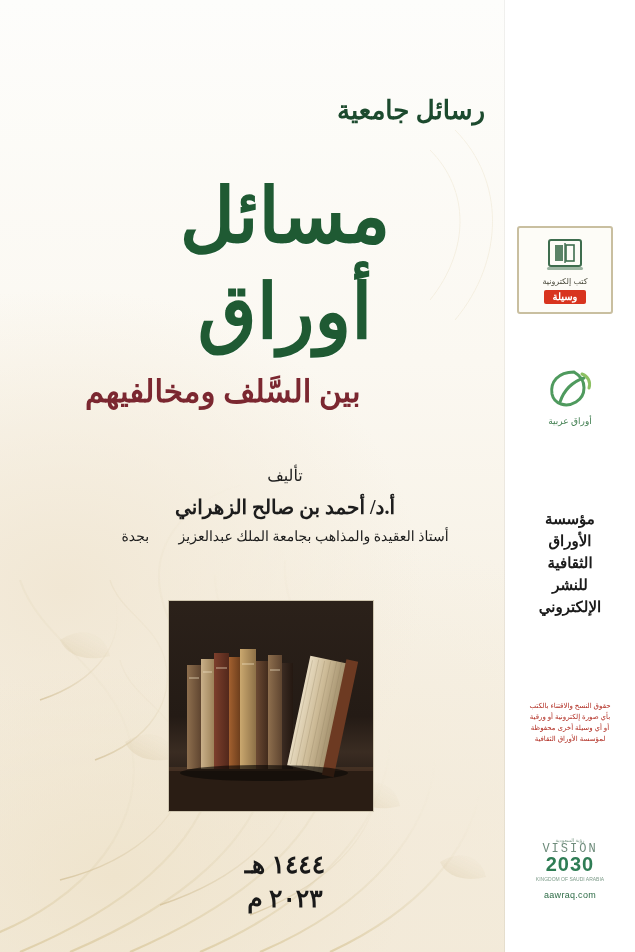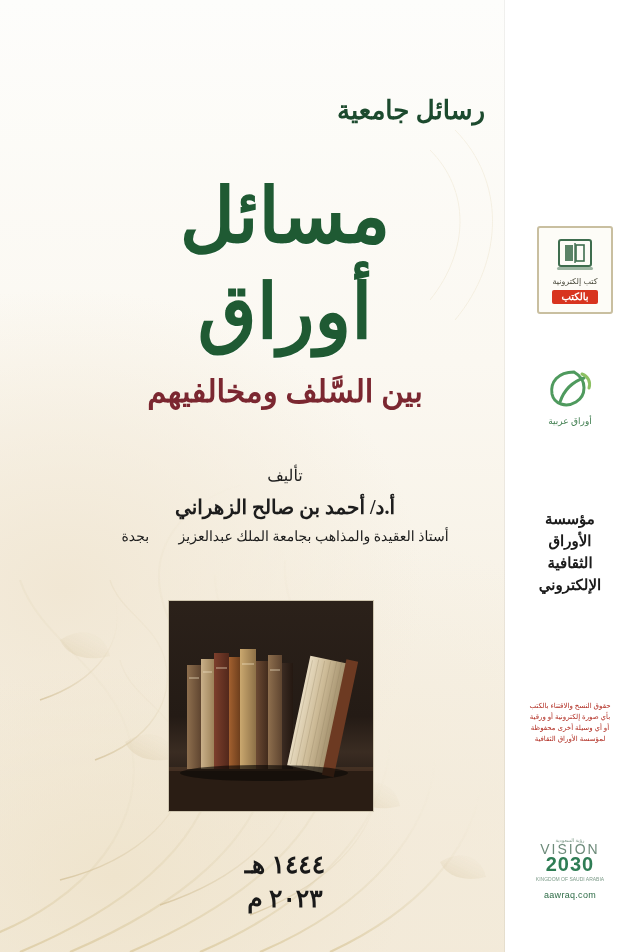--- a/index.html
+++ b/index.html
@@ -46,21 +46,21 @@
     border-right: 0;
     box-shadow: -1px 0 0 rgba(0,0,0,0.05);
     z-index: 5;
   }
 
   
   .ebook-badge {
     position: absolute;
     top: 226px;
     right: 22px;
-    width: 76px;
+    width: 96px;
     height: 88px;
     border: 2px solid #c9bfa0;
     border-radius: 3px;
     background: #fdfcf7;
     text-align: center;
     padding-top: 6px;
     box-sizing: border-box;
     z-index: 6;
   }
   .ebook-badge .bk-icon { margin: 2px auto 1px; }
@@ -141,22 +141,22 @@
   }
   .vision .v-num {
     font-family: "Liberation Sans", sans-serif;
     font-weight: bold;
     font-size: 20px;
     color: #2f7d55;
     letter-spacing: 1px;
     line-height: 20px;
   }
   .vision .v-word {
-    font-family: Liberation Sans, sans-serif;
-    font-size: 14px;
+    font-family: Liberation Mono, monospace;
+    font-size: 12px;
     color: #6d8b7a;
     letter-spacing: 2px;
     line-height: 10px;
     text-align: center;
   }
   .vision .v-sub {
     font-family: "Liberation Sans", sans-serif;
     font-size: 5px;
     color: #7d9b89;
     line-height: 7px;
@@ -197,21 +197,21 @@
     font-weight: bold;
     color: #1f5a33;
     text-shadow: 0 1px 0 rgba(255,255,255,.6);
   }
 
   .subtitle {
     position: absolute;
     top: 370px;
     right: 150px;
     width: 400px;
-    text-align: center;
+    text-align: left;
     z-index: 4;
     font-family: "Liberation Serif", serif;
     font-size: 31px;
     line-height: 44px;
     font-weight: bold;
     color: #7b2730;
   }
 
   .byline {
     position: absolute;
@@ -433,38 +433,39 @@
     <div class="bk-icon">
       <svg width="40" height="36" viewBox="0 0 40 36" xmlns="http://www.w3.org/2000/svg">
         <rect x="4" y="4" width="32" height="26" rx="2" fill="none" stroke="#3e6d4e" stroke-width="2"></rect>
         <rect x="10" y="9" width="8" height="16" fill="#3e6d4e" opacity="0.85"></rect>
         <rect x="21" y="9" width="8" height="16" fill="none" stroke="#3e6d4e" stroke-width="1.6"></rect>
         <line x1="20" y1="7" x2="20" y2="27" stroke="#3e6d4e" stroke-width="1.4"></line>
         <rect x="2" y="31" width="36" height="3" rx="1.5" fill="#3e6d4e" opacity="0.5"></rect>
       </svg>
     </div>
     <div class="bk-label">كتب إلكترونية</div>
-    <div class="bk-excl">بالكتب</div>
+    <div class="bk-excl">وسيلة</div>
   </div>
 
   <div class="pub-logo">
     <div>
       <svg width="52" height="42" viewBox="0 0 52 42" xmlns="http://www.w3.org/2000/svg">
         <path d="M30 4 C14 4 6 14 8 26 C10 36 22 40 32 34 C42 28 44 12 30 4 Z" fill="none" stroke="#4f9a5e" stroke-width="3" stroke-linecap="round"></path>
         <path d="M16 34 C20 22 28 14 40 10" fill="none" stroke="#4f9a5e" stroke-width="3" stroke-linecap="round"></path>
         <path d="M38 6 C44 8 47 14 45 20" fill="none" stroke="#8cc063" stroke-width="3" stroke-linecap="round"></path>
       </svg>
     </div>
     <div class="pl-name">أوراق عربية</div>
   </div>
 
   <div class="pub-name">
     <div>مؤسسة</div>
     <div>الأوراق</div>
     <div>الثقافية</div>
+    <div>للنشر</div>
     <div>الإلكتروني</div>
   </div>
 
   <div class="copyright">
     <div>حقوق النسخ والاقتناء بالكتب</div>
     <div>بأي صورة إلكترونية أو ورقية</div>
     <div>أو أي وسيلة أخرى محفوظة</div>
     <div>لمؤسسة الأوراق الثقافية</div>
   </div>
 

